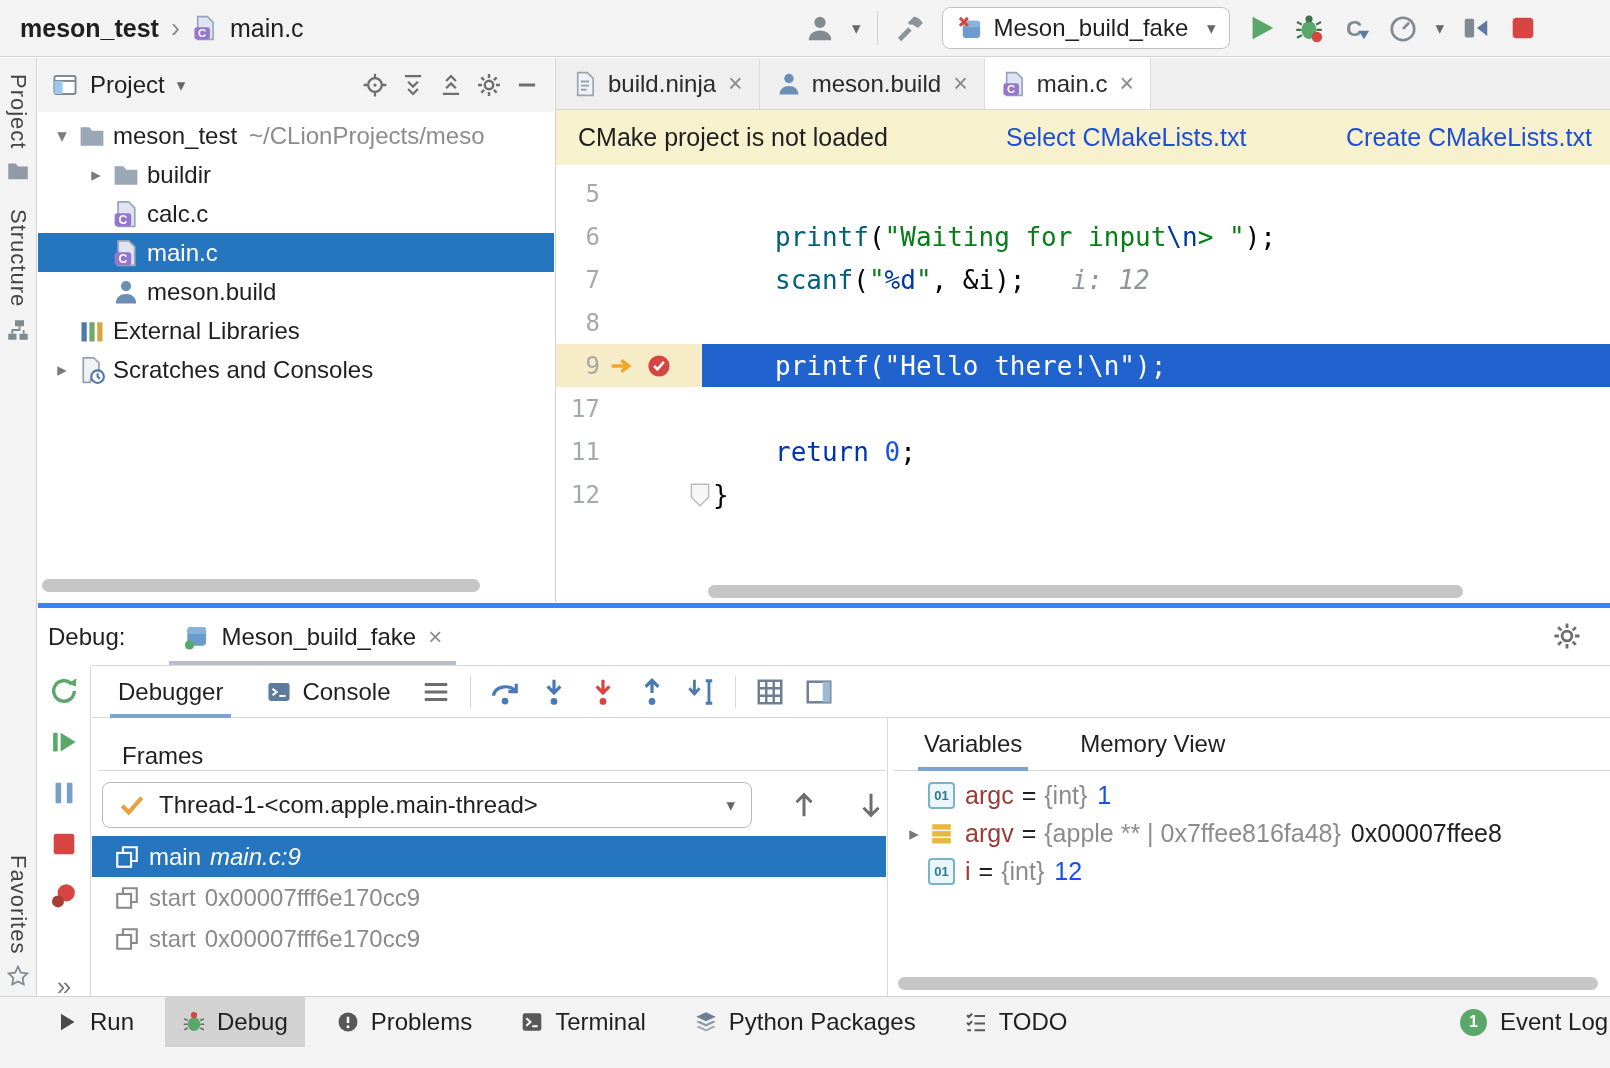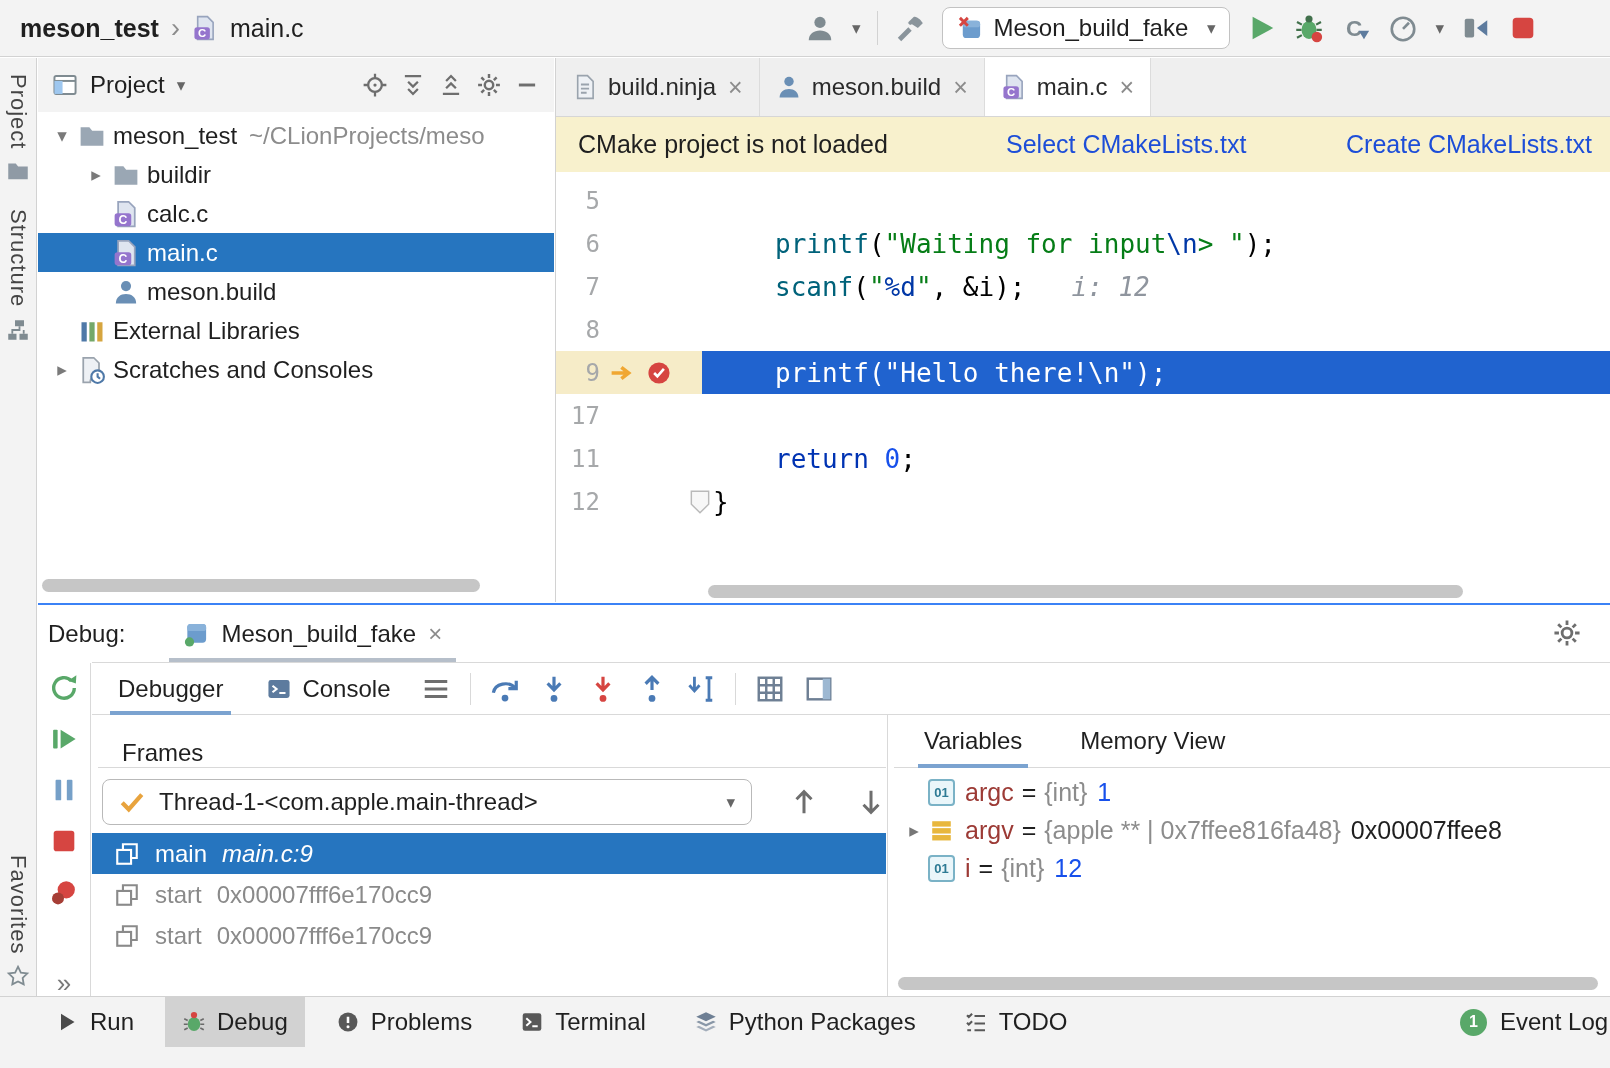--- a/index.html
+++ b/index.html
@@ -37,21 +37,21 @@
   .tree-row { height:39px; display:flex; align-items:center; white-space:nowrap; font-size:24px; }
   .tree-row .chev { width:28px; text-align:center; color:#7a7a7a; font-size:19px; flex:none; }
   .d0 { padding-left:10px; } .d1 { padding-left:44px; }
   .ticon { width:28px; height:28px; margin:0 7px 0 2px; }
   .tree-row.selected { background:#2675bf; color:#fff; }
   .path-hint { color:#8c8c8c; margin-left:12px; }
   .hscroll { position:absolute; height:13px; border-radius:7px; background:#b3b3b3; opacity:.75; }
 
   
   .editor { position:absolute; left:555px; top:58px; width:1055px; height:544px; background:#fff; border-left:1px solid #d2d2d2; overflow:hidden; }
-  .tabbar { height:59px; background:#efefef; display:flex; border-bottom:1px solid #d6d6d6; }
+  .tabbar { height:52px; background:#efefef; display:flex; border-bottom:1px solid #d6d6d6; }
   .etab { display:flex; align-items:center; gap:10px; padding:0 16px; border-right:1px solid #dcdcdc; font-size:24px; color:#2a2a2a; }
   .etab.active { background:#fff; }
   .etab .close { color:#8c8c8c; font-size:25px; margin-left:2px; }
   .banner { height:55px; background:#f8f1cd; display:flex; align-items:center; padding:0 22px; font-size:25px; position:relative; }
   .banner .blink { position:absolute; color:#1d4ed8; white-space:nowrap; }
   .link-select { left:450px; }
   .link-create { left:790px; }
 
   .codearea { position:relative; font-family:"DejaVu Sans Mono","Liberation Mono",monospace; font-size:26px; padding-top:7px; }
   .cl { display:flex; height:43px; }
@@ -62,42 +62,42 @@
   .cl.exec .codetxt { background:#2063cf; color:#fff; }
   .cl.exec .gut { background:#f6ecc8; }
   .gut .icon { margin-left:10px; }
   .tk-fn { color:#00627a; } .tk-str { color:#067d17; } .tk-esc { color:#0037a6; }
   .tk-kw { color:#0033b3; } .tk-num { color:#1750eb; } .tk-p { color:#000; }
   .tk-exec { color:#fff; }
   .inlay { color:#8f959e; font-style:italic; margin-left:46px; }
   .pin { position:absolute; left:-14px; top:9px; width:24px; height:26px; }
 
   
-  .debug { position:absolute; left:38px; top:603px; width:1572px; height:393px; background:#fff; border-top:2px solid #3b82f6; overflow:hidden; }
+  .debug { position:absolute; left:38px; top:603px; width:1572px; height:393px; background:#fff; border-top:5px solid #3b82f6; overflow:hidden; }
   .dbg-header { height:57px; display:flex; align-items:center; padding-left:10px; position:relative; font-size:24px; }
   .dbg-tab { display:flex; align-items:center; gap:12px; margin-left:42px; height:100%; padding:0 16px; position:relative; }
   .dbg-tab::after { content:""; position:absolute; left:2px; right:2px; bottom:0; height:4px; background:#b6bfca; }
   .dbg-gear { position:absolute; right:28px; top:13px; }
   .dbg-toolbar { position:absolute; left:54px; right:0; top:57px; height:53px; border-top:1px solid #d9d9d9; border-bottom:1px solid #d9d9d9; display:flex; align-items:center; gap:19px; padding-left:14px; }
   .dtab { height:100%; display:flex; align-items:center; gap:10px; padding:0 12px; position:relative; }
   .dtab.sel::after { content:""; position:absolute; left:4px; right:4px; bottom:-1px; height:4px; background:#7ba3d0; }
   .vsep { width:1px; height:32px; background:#d9d9d9; }
   .dbg-left { position:absolute; left:0; top:58px; bottom:0; width:53px; border-right:1px solid #d9d9d9; display:flex; flex-direction:column; align-items:center; padding-top:10px; gap:21px; background:#fff; }
   .more-btn { color:#7a7a7a; font-size:26px; margin-top:40px; }
 
   .frames { position:absolute; left:54px; top:110px; bottom:0; width:794px; overflow:hidden; }
   .vars { position:absolute; left:849px; top:110px; bottom:0; right:0; border-left:1px solid #d9d9d9; overflow:hidden; }
   .pane-head { height:53px; border-bottom:1px solid #d9d9d9; display:flex; align-items:flex-end; padding-left:24px; font-size:24px;margin-left:6px; }
   .vtab { height:100%; display:flex; align-items:center; padding:0 6px; position:relative; }
   .vtab.sel::after { content:""; position:absolute; left:0; right:0; bottom:-1px; height:4px; background:#7ba3d0; }
   .vtab + .vtab { margin-left:46px; }
   .thread-row { display:flex; align-items:center; margin:11px 0 8px 10px; gap:37px; }
   .thread-dd { width:668px; height:46px; border:1px solid #b9b9b9; border-radius:8px; display:flex; align-items:center; gap:14px; padding:0 16px; background:#fff; font-size:24px; }
   .thread-dd .chev-dn { margin-left:auto; }
-  .frame-row { height:41px; display:flex; align-items:center; gap:15px; padding-left:22px; color:#8a8a8a; font-size:24px; white-space:nowrap; }
+  .frame-row { height:41px; display:flex; align-items:center; gap:9px; padding-left:22px; color:#8a8a8a; font-size:24px; white-space:nowrap; }
   .frame-row.sel { background:#2675bf; color:#fff; }
   .frame-row .floc-it { font-style:italic; }
   .frame-row .ficon { color:#8a8a8a; }
   .frame-row.sel .ficon { color:#fff; }
 
   .var-row { height:38px; display:flex; align-items:center; padding-left:12px; font-size:25px; white-space:nowrap; }
   .var-chev { width:28px; color:#777; font-size:19px; text-align:center; flex:none; }
   .badge01 { width:27px; height:27px; border:2px solid #7ab2c6; background:#eaf6fa; color:#2d7a94; font-size:13px; font-weight:bold; display:flex; align-items:center; justify-content:center; border-radius:4px; margin-right:10px; flex:none; }
   .vicon { width:27px; height:27px; margin-right:10px; }
   .vname { color:#9c3a35; }

